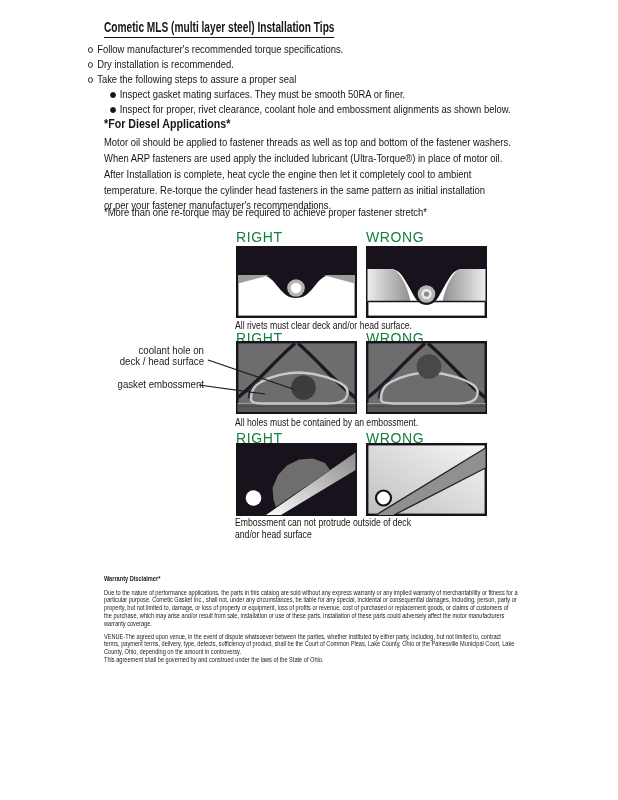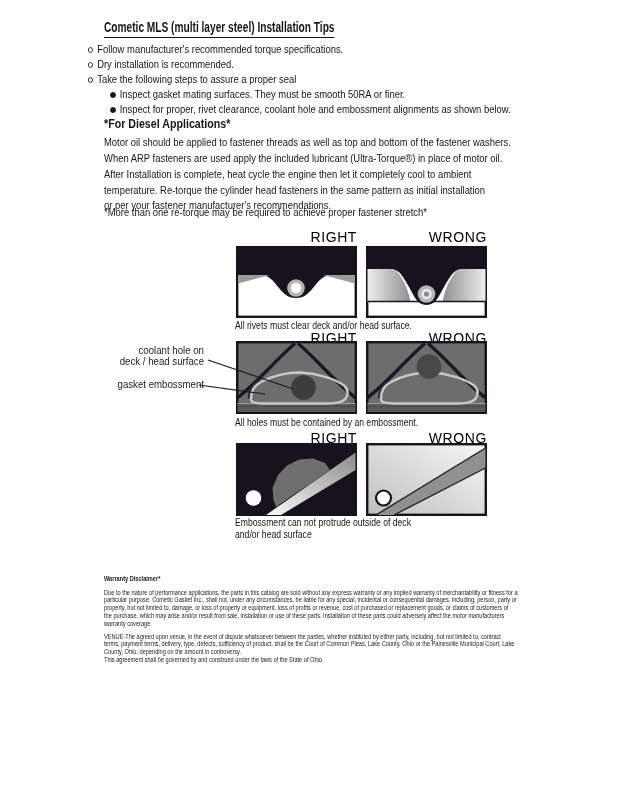--- a/index.html
+++ b/index.html
@@ -12,21 +12,21 @@
   .title-inner{display:inline-block;border-bottom:1.7px solid #141414;padding-bottom:2px;}
   .bullets{left:88px;top:42px;width:600px;font-size:11.5px;line-height:15px;}
   .b-row{display:flex;align-items:flex-start;white-space:nowrap;}
   .b-sub{margin-left:27px;}
   .b-marker{flex:0 0 auto;margin:4.5px 5px 0 0;width:4.2px;height:4.2px;border-radius:50%;
             border:1px solid #222;background:#fff;}
   .b-marker.solid{background:#161616;border-color:#161616;width:4.6px;height:4.6px;margin-top:4.8px;}
   .h2{font-size:13px;font-weight:bold;white-space:nowrap;}
   .para{font-size:11.5px;line-height:15.5px;white-space:pre-line;width:560px;}
   .note{font-size:11.5px;white-space:nowrap;}
-  .fig-label{font-size:14px;letter-spacing:0.6px;text-align:right;width:121px;color:#000000;}
+  .fig-label{font-size:14px;letter-spacing:0.6px;text-align:left;width:121px;color:#15803d;}
   .fig-caption{font-size:11.5px;line-height:11.5px;white-space:nowrap;
                transform:scaleX(0.75);transform-origin:0 0;}
   .fig-caption.two{white-space:pre-line;line-height:11.5px;}
   .fig-img{display:block;}
   .side-label{font-size:10.5px;line-height:11px;text-align:right;width:120px;
               transform:scaleX(0.92);transform-origin:100% 0;white-space:pre-line;color:#1b1b1b;}
   .disclaimer{left:104px;top:575px;width:470px;transform:scaleX(0.88);transform-origin:0 0;
               font-size:6.4px;line-height:7.7px;color:#1c1c1c;}
   .disclaimer .dhead{font-weight:bold;margin:0 0 6px 0;}
   .disclaimer p{margin:0 0 5.5px 0;white-space:pre-line;}

